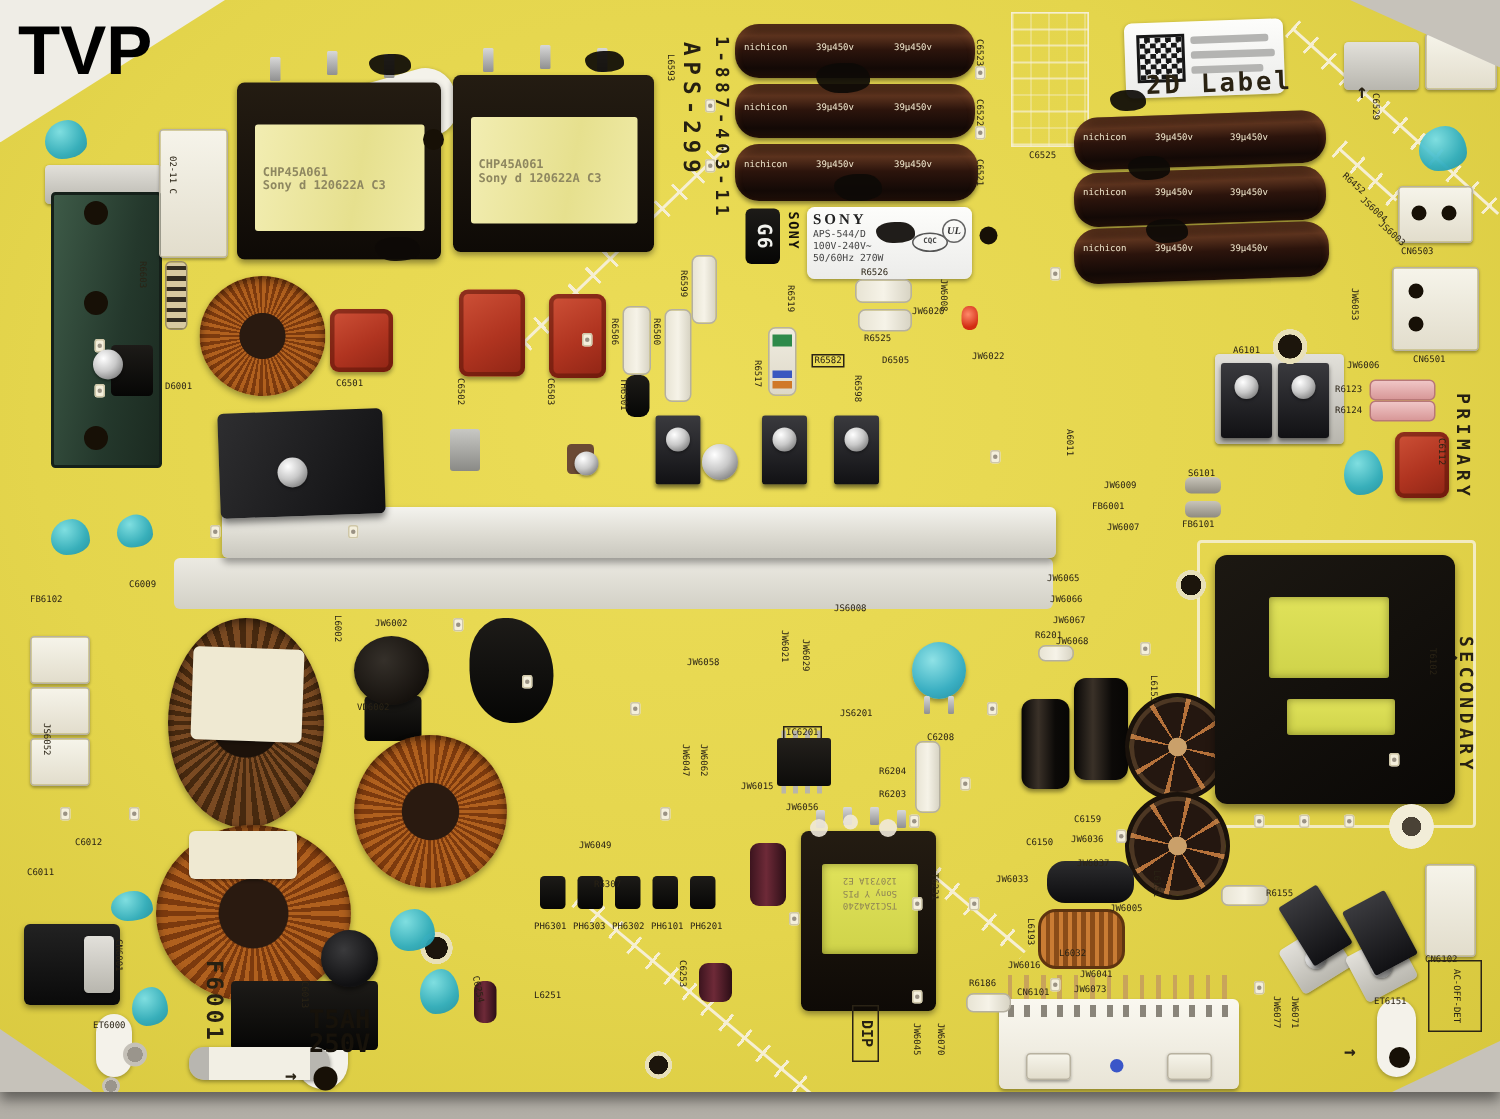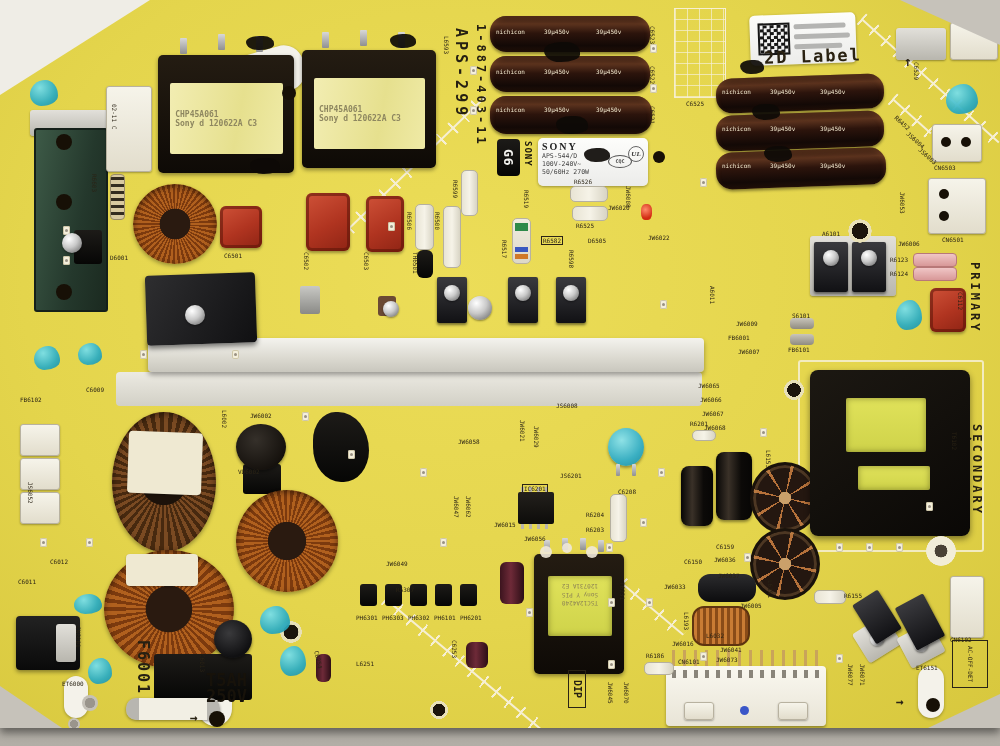--- a/index.html
+++ b/index.html
@@ -521,13 +521,14 @@
       <span class="ref w" style="left: 722px; top: 162px;">nichicon</span>
       <span class="ref w" style="left: 770px; top: 162px;">39μ450v</span>
       <span class="ref w" style="left: 820px; top: 162px;">39μ450v</span>
     </div>
 
   <div class="wedge" style="left:0;top:0;width:150px;height:95px;background:#efede6;clip-path:polygon(0 0,100% 0,0 100%);"></div>
   <div class="wedge" style="left:900px;top:0;width:100px;height:45px;background:#c6c2ba;clip-path:polygon(0 0,100% 0,100% 100%);"></div>
   <div class="wedge" style="left:0;top:686px;width:62px;height:42px;background:#c6c2ba;clip-path:polygon(0 0,0 100%,100% 100%);"></div>
   <div class="wedge" style="left:928px;top:694px;width:72px;height:34px;background:#c6c2ba;clip-path:polygon(100% 0,100% 100%,0 100%);"></div>
 
+  <div class="wm" style="left:12px;top:6px;">TVP</div>
 </div>
 
 </body></html>

